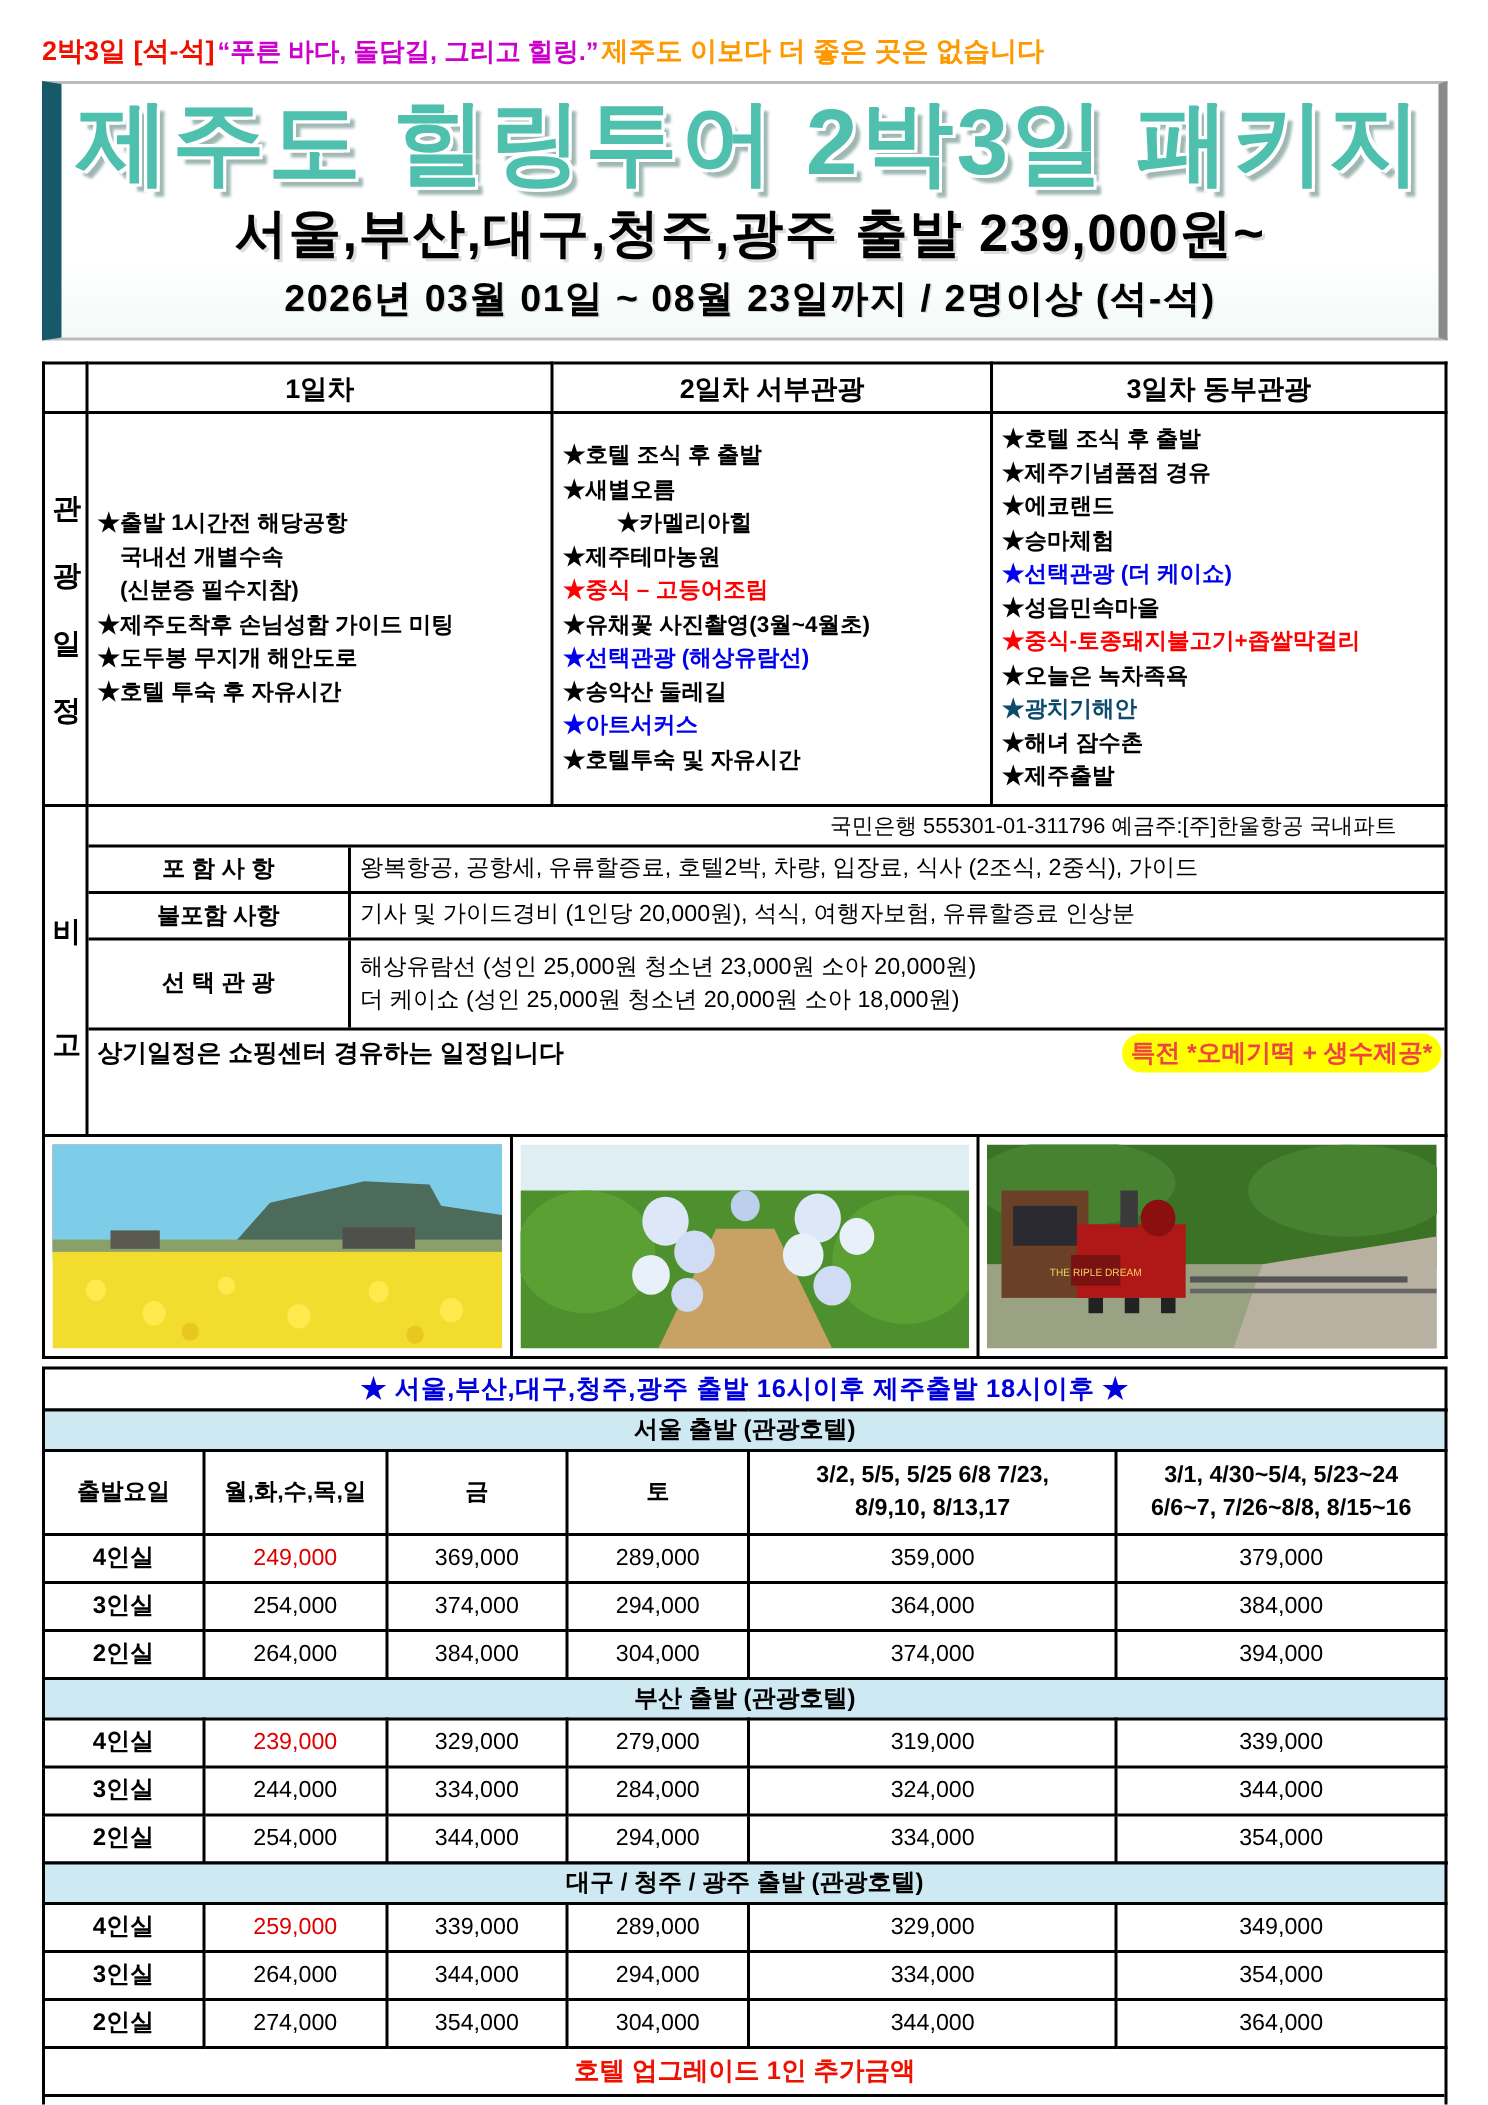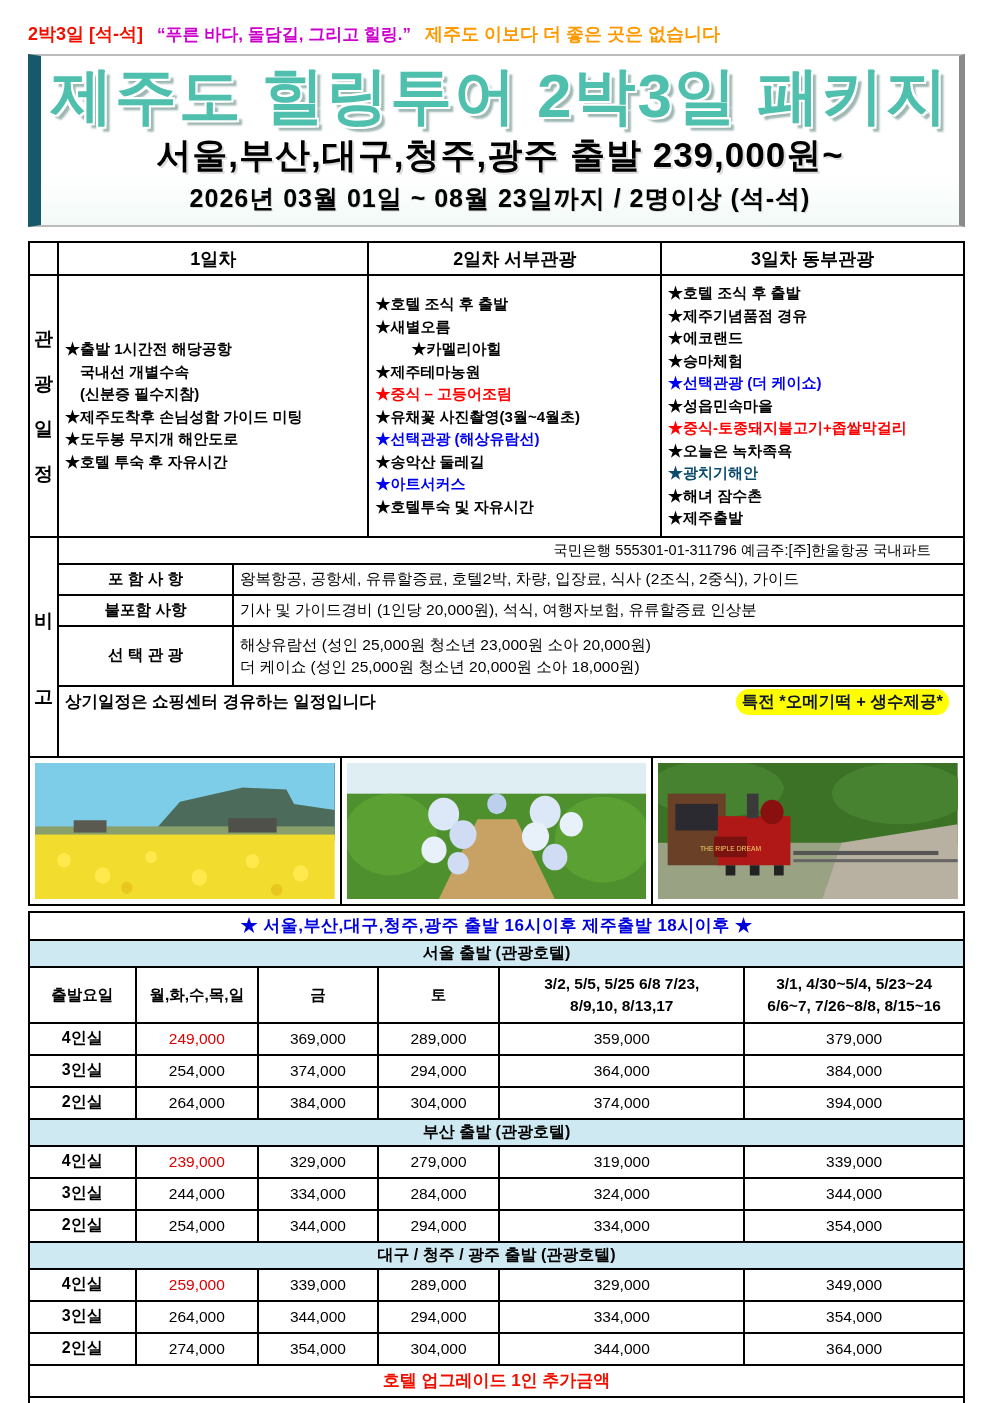--- a/index.html
+++ b/index.html
@@ -5,21 +5,21 @@
   * { margin:0; padding:0; box-sizing:border-box; }
   html,body { background:#fff; }
   body {
     width:992px; height:1403px;
     font-family:"Liberation Sans", sans-serif;
     color:#000; position:relative;
   }
   .page { padding:22px 27px 0 28px; }
 
   
-  .topline { display:flex; align-items:baseline; gap:14px; margin-bottom:8px; white-space:nowrap; }
+  .topline { display:flex; align-items:baseline; gap:2px; margin-bottom:8px; white-space:nowrap; }
   .topline .dur { color:#ee1100; font-weight:bold; font-size:18px; }
   .topline .quote { color:#cc00cc; font-weight:bold; font-size:17px; }
   .topline .tag { color:#ff9900; font-weight:bold; font-size:18px; }
 
   
   .banner {
     border-top:2px solid #bbb; border-bottom:2px solid #bbb;
     border-left:13px solid #15596b; border-right:6px solid #8a8a8a;
     background:linear-gradient(#ffffff 70%, #f2faf7);
     text-align:center; padding:6px 0 10px; margin-bottom:14px;
@@ -59,21 +59,21 @@
   .remarks .rcol { flex:1; }
   .rrow { display:flex; border-bottom:2px solid #000; }
   .rrow:last-child { border-bottom:none; }
   .bankrow { justify-content:flex-end; align-items:center; height:27px; padding-right:32px; font-size:14.5px; }
   .rlabel { width:175px; border-right:2px solid #000; display:flex; align-items:center; justify-content:center;
             font-weight:bold; font-size:15.5px; text-align:center; flex-shrink:0; }
   .rcontent { flex:1; padding:3px 6px; font-size:15.5px; line-height:22px; display:flex; align-items:center; white-space:pre-line; }
   .r1 { height:31px; } .r2 { height:31px; } .r3 { height:60px; }
   .noterow { height:31px; align-items:center; }
   .noterow .note { flex:1; padding-left:6px; font-size:16.5px; font-weight:bold; }
-  .noterow .special { background:#ffff00; color:#0f172a; font-weight:bold; font-size:16.5px; padding:2px 6px; margin-right:14px;border-radius:13px; }
+  .noterow .special { background:#ffff00; color:#ef4444; font-weight:bold; font-size:16.5px; padding:2px 6px; margin-right:2px;border-radius:13px; }
 
   
   .photos { border:2px solid #000; border-top:none; display:flex; }
   .photos .ph { flex:1; padding:5px; border-right:2px solid #000; }
   .photos .ph:last-child { border-right:none; }
   .photos svg { display:block; width:100%; height:136px; }
 
   
   .depnote { border:2px solid #000; margin-top:5px; height:30px; display:flex; align-items:center; justify-content:center;
              color:#0000dd; font-weight:bold; font-size:17px; letter-spacing:0.5px; }

